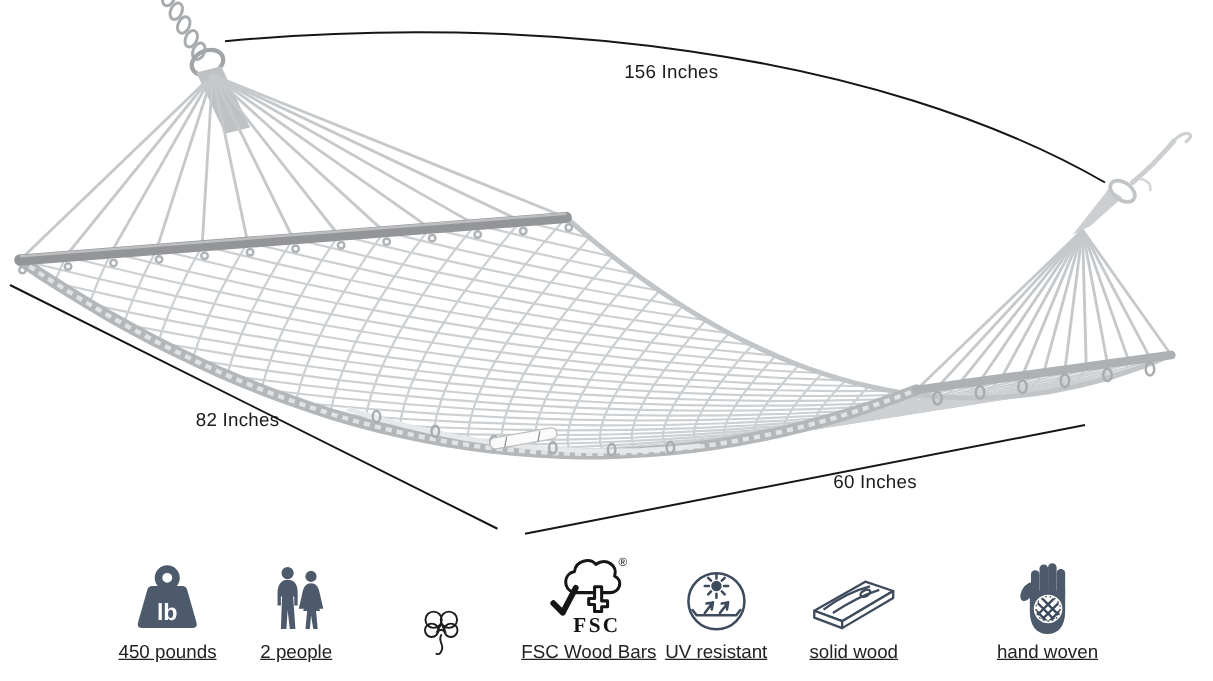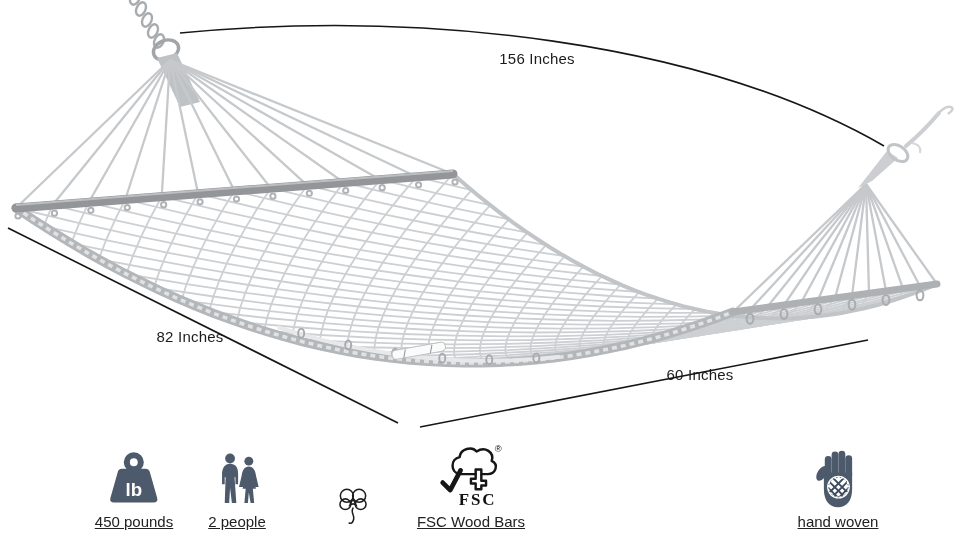--- a/index.html
+++ b/index.html
@@ -204,21 +204,21 @@
 
     <g>
       <path class="dim" d="M180,33 C420,10 700,40 884,146"></path>
       <path class="dim" d="M8,228 L398,423"></path>
       <path class="dim" d="M420,427 L868,340"></path>
     </g>
   </svg>
 
   <div class="dim-label" style="left:537px;top:58px">156 Inches</div>
   <div class="dim-label" style="left:190px;top:336px">82 Inches</div>
-  <div class="dim-label" style="left:700px;top:374px">60 Inches</div>
+  <div class="dim-label" style="left:700px;top:386px">60 Inches</div>
 
   <div class="feature" style="left:134px">
     <svg width="56" height="58" viewBox="0 0 60 60">
       <circle cx="30" cy="11" r="7.5" fill="none" stroke="#4d5a6b" stroke-width="6.5"></circle>
       <path d="M17,18 h26 q3,0 4,3 l8,28 q1.5,5 -4,5 H9 q-5.5,0 -4,-5 l8,-28 q1,-3 4,-3 Z" fill="#4d5a6b"></path>
       <text x="30" y="47" text-anchor="middle" font-size="20" font-weight="bold" fill="#fff" font-family="Liberation Sans, sans-serif">lb</text>
     </svg>
     <div class="flabel">450 pounds</div>
   </div>
 
@@ -247,21 +247,43 @@
     <svg width="78" height="70" viewBox="0 0 78 70">
       <path d="M9,42 L17,50 L28,29" fill="none" stroke="#161616" stroke-width="5" stroke-linecap="round" stroke-linejoin="round"></path>
       <path d="M27,33 C17,31 17,17 27,15 C28,6 40,3 45,9 C54,3 64,10 61,19 C69,23 65,33 57,33 L50,33 L50,28 L44,28 L44,33 Z" fill="none" stroke="#161616" stroke-width="2.6" stroke-linejoin="round"></path>
       <path d="M44,33 L44,38 L39,38 L39,43 L44,43 L44,49 L50,49 L50,45 L55,45 L55,40 L50,40 L50,33" fill="none" stroke="#161616" stroke-width="2.6" stroke-linejoin="round"></path>
       <text x="46" y="66" text-anchor="middle" font-size="18" fill="#111" class="fsc-text">FSC</text>
       <text x="68" y="10" text-anchor="middle" font-size="10" fill="#111">®</text>
     </svg>
     <div class="flabel">FSC Wood Bars</div>
   </div>
 
-
+  <div class="feature" style="left:573px">
+    <svg width="56" height="56" viewBox="0 0 60 60" fill="none" stroke="#3e4b5d" stroke-width="2.2" stroke-linecap="round">
+      <circle cx="30" cy="30" r="24"></circle>
+      <circle cx="30" cy="17" r="4.5" fill="#3e4b5d" stroke="none"></circle>
+      <path d="M30,7 V10.5 M30,23.5 V27 M20,17 H23.5 M36.5,17 H40 M22.9,9.9 L25.4,12.4 M34.6,21.6 L37.1,24.1 M37.1,9.9 L34.6,12.4 M25.4,21.6 L22.9,24.1"></path>
+      <path d="M13,42 L47,42 M13,42 L9.5,37.5 M47,42 L50.5,37.5"></path>
+      <path d="M20,40 L27,31 M27,31 L21.5,32 M27,31 L26,37"></path>
+      <path d="M33,40 L40,31 M40,31 L34.5,32 M40,31 L39,37"></path>
+    </svg>
+    <div class="flabel">UV resistant</div>
+  </div>
+
+  <div class="feature" style="left:683px">
+    <svg width="80" height="52" viewBox="0 0 80 56" fill="#fff" stroke="#3e4b5d" stroke-width="2" stroke-linejoin="round">
+      <path d="M6,34 L50,9 L74,17 L30,43 Z"></path>
+      <path d="M6,34 L6,40 L30,49 L30,43 Z"></path>
+      <path d="M30,43 L74,17 L74,23 L30,49 Z"></path>
+      <path d="M14,33 C26,24 38,17 54,13" fill="none"></path>
+      <path d="M22,36 C34,28 46,21 62,16" fill="none"></path>
+      <ellipse cx="50" cy="19" rx="4.5" ry="2.6" transform="rotate(-28 50 19)" fill="none"></ellipse>
+    </svg>
+    <div class="flabel">solid wood</div>
+  </div>
 
   <div class="feature" style="left:838px">
     <svg width="48" height="62" viewBox="0 0 52 68">
       <defs>
           <clipPath id="weaveClip">
             <circle cx="27" cy="44" r="10.5"></circle>
           </clipPath>
         </defs>
       <g fill="#4d5a6b">
         <ellipse cx="9" cy="29" rx="5" ry="9" transform="rotate(32 9 29)"></ellipse>

